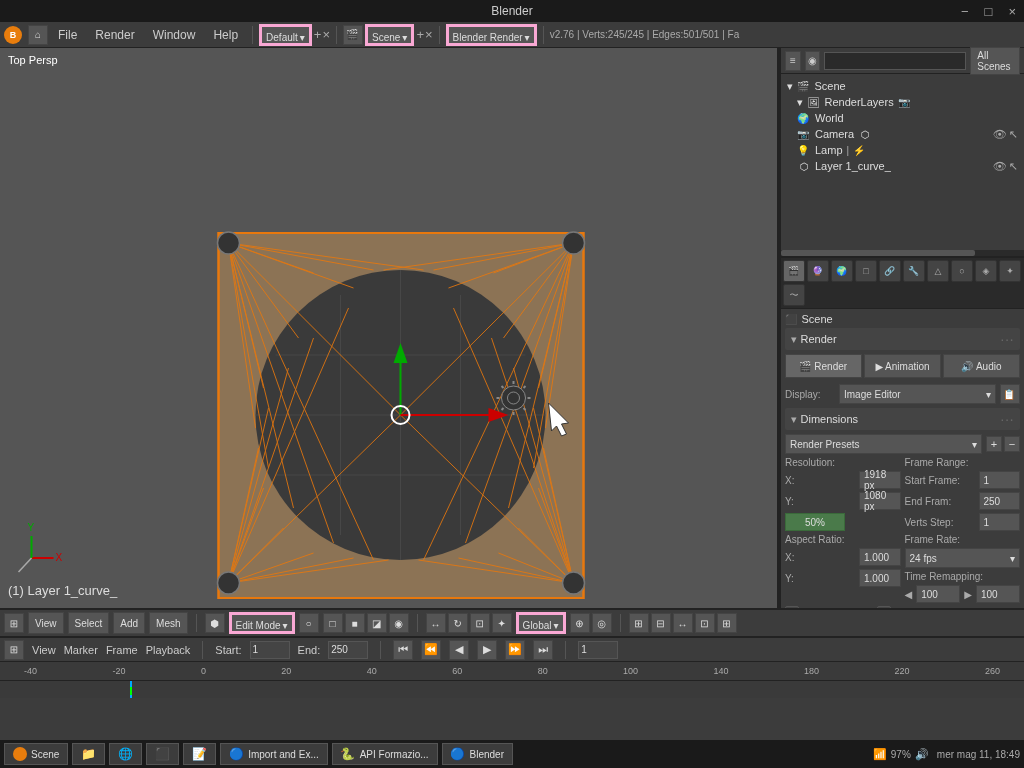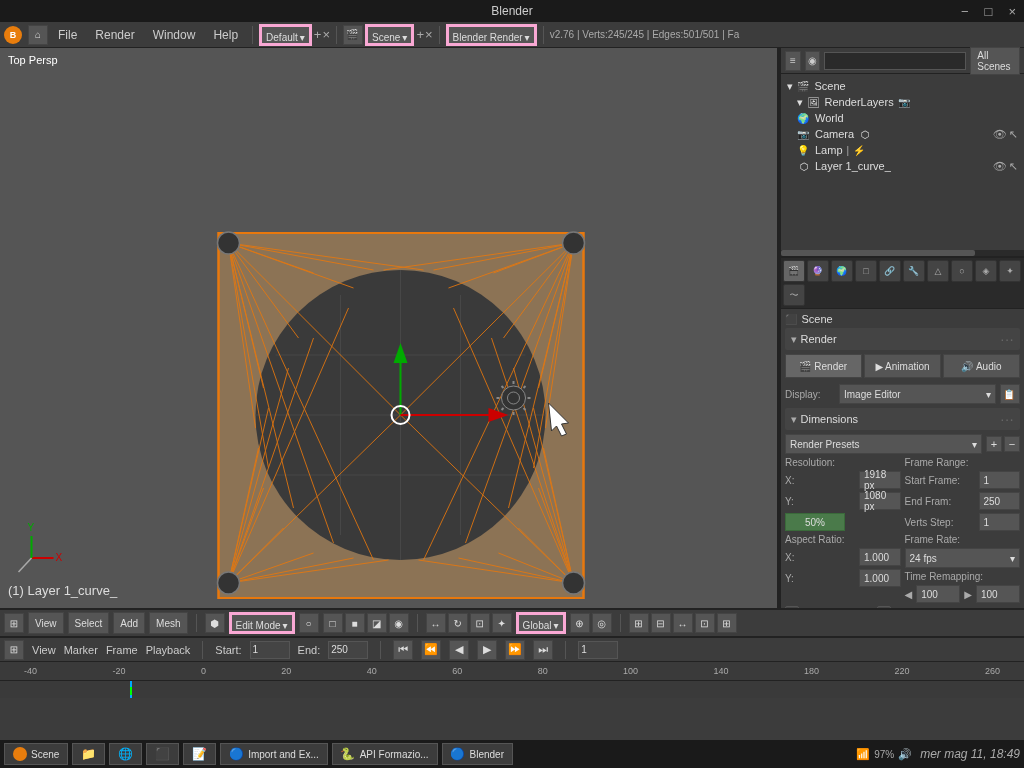--- a/index.html
+++ b/index.html
@@ -185,21 +185,21 @@
     .tl-ctrl-btn { width: 20px; height: 20px; background: #555; border: 1px solid #444; color: #ddd; cursor: pointer; display: flex; align-items: center; justify-content: center; font-size: 11px; }
     .frame-field { width: 40px; height: 18px; background: #444; border: 1px solid #555; color: #ddd; font-size: 10px; padding: 0 2px; display: flex; align-items: center; }
 
     
     #taskbar {
       height: 28px; background: #1a1a1a; display: flex; align-items: center;
       padding: 0 4px; gap: 4px; position: absolute; bottom: 0; left: 0; right: 0;
     }
     .task-btn { padding: 2px 8px; background: #3c3c3c; border: 1px solid #555; color: #ddd; font-size: 10px; cursor: pointer; height: 22px; display: flex; align-items: center; gap: 4px; }
     .task-icon { width: 16px; height: 16px; border-radius: 2px; display: inline-block; }
-    .time-display { margin-left: auto; color: #aaa; font-size: 12px; font-style: italic; }
+    .time-display { margin-left: auto; color: #aaa; font-size: 10px; }
     .sys-icons { display: flex; gap: 4px; align-items: center; }
     .sys-icon { width: 14px; height: 14px; color: #aaa; display: flex; align-items: center; justify-content: center; font-size: 11px; }
     .battery-text { color: #aaa; font-size: 10px; }
     .info-item { color: #aaa; font-size: 10px; }
     .blender-logo-small { width: 18px; height: 18px; background: #e87d0d; border-radius: 50%; display: flex; align-items: center; justify-content: center; color: white; font-size: 9px; font-weight: bold; }
 
     
     #outliner-scroll { height: 6px; background: #2a2a2a; }
     .scroll-thumb { width: 80%; height: 100%; background: #555; border-radius: 2px; }
 

